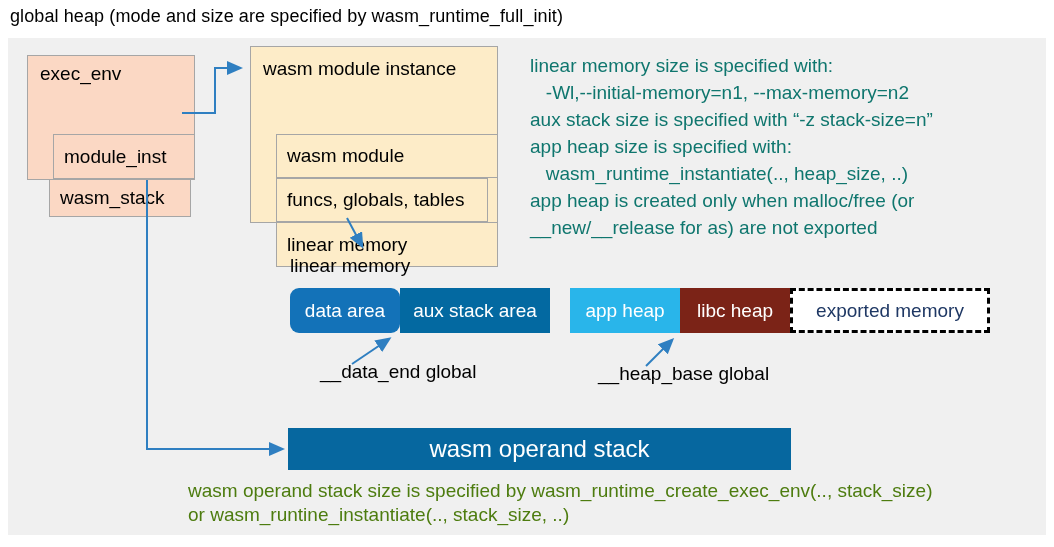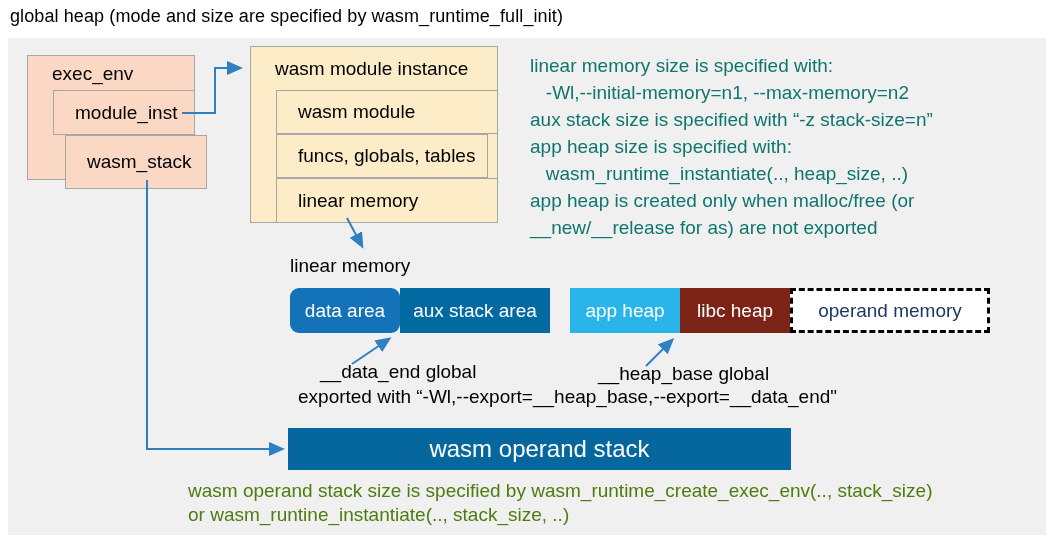--- a/index.html
+++ b/index.html
@@ -31,25 +31,25 @@
     font-size: 19px;
     color: #000000;
   }
   .pink  { background: #fbd8c4; }
   .cream { background: #fdecc8; }
   .box-header {
     position: absolute;
     left: 0; top: 0; right: 0;
     display: flex; align-items: center;
     padding-left: 12px;
-    margin-left: 12px;
   }
   .box-row {
     display: flex; align-items: center;
-    padding-left: 21px;
+    padding-left: 10px;
+    margin-top: 44px;
   }
   .notes {
     position: absolute;
     left: 530px; top: 52px;
     font-size: 19px;
     line-height: 27px;
     color: #0f766e;
   }
   .notes .line { white-space: pre; }
   .mem-label {
@@ -104,21 +104,21 @@
 <div class="stage">
 
   <div class="title">global heap (mode and size are specified by wasm_runtime_full_init)</div>
 
   <div class="panel"></div>
 
   <div class="box pink" style="left:27px;top:55px;width:168px;height:125px">
     <div class="box-header" style="height:35px">exec_env</div>
   </div>
   <div class="box pink box-row" style="left:53px;top:90px;width:142px;height:45px">module_inst</div>
-  <div class="box pink box-row" style="left:65px;top:135px;width:142px;height:54px">wasm_stack</div>
+  <div class="box pink box-row" style="left:49px;top:135px;width:142px;height:38px">wasm_stack</div>
 
   <div class="box cream" style="left:250px;top:46px;width:248px;height:177px">
     <div class="box-header" style="height:44px">wasm module instance</div>
   </div>
   <div class="box cream box-row" style="left:276px;top:90px;width:222px;height:44px">wasm module</div>
   <div class="box cream box-row" style="left:276px;top:134px;width:212px;height:44px">funcs, globals, tables</div>
   <div class="box cream box-row" style="left:276px;top:178px;width:222px;height:45px">linear memory</div>
 
   <div class="notes">
     <div class="line">linear memory size is specified with:</div>
@@ -129,25 +129,24 @@
     <div class="line">app heap is created only when malloc/free (or</div>
     <div class="line">__new/__release for as) are not exported</div>
   </div>
 
   <div class="mem-label">linear memory</div>
 
   <div class="bar-seg" style="left: 290px; width: 110px; background-color: rgb(19, 114, 184); color: rgb(255, 255, 255); border-radius: 9px;">data area</div>
   <div class="bar-seg" style="left: 400px; width: 150px; background-color: #0369a1; color: rgb(255, 255, 255);">aux stack area</div>
   <div class="bar-seg" style="left: 570px; width: 110px; background-color: rgb(41, 181, 234); color: rgb(255, 255, 255);">app heap</div>
   <div class="bar-seg" style="left: 680px; width: 110px; background-color: rgb(123, 35, 23); color: rgb(255, 255, 255);">libc heap</div>
-  <div class="bar-seg seg-enlarged" style="left: 790px; width: 200px; background-color: rgb(255, 255, 255); color: rgb(31, 56, 100);">operand memory</div>
+  <div class="bar-seg seg-enlarged" style="left: 790px; width: 200px; background-color: rgb(255, 255, 255); color: rgb(31, 56, 100);">exported memory</div>
 
   <div class="ann" style="left:320px;top:361px">__data_end global</div>
   <div class="ann" style="left:598px;top:363px">__heap_base global</div>
-  <div class="ann" style="left:298px;top:386px">exported with “-Wl,--export=__heap_base,--export=__data_end"</div>
 
   <div class="operand-bar" style="background-color: rgb(6, 103, 159);">wasm operand stack</div>
 
   <div class="footer">
     <div class="line">wasm operand stack size is specified by wasm_runtime_create_exec_env(.., stack_size)</div>
     <div class="line">or wasm_runtine_instantiate(.., stack_size, ..)</div>
   </div>
 
   <svg class="overlay" viewBox="0 0 1054 547" xmlns="http://www.w3.org/2000/svg">
     <defs>

